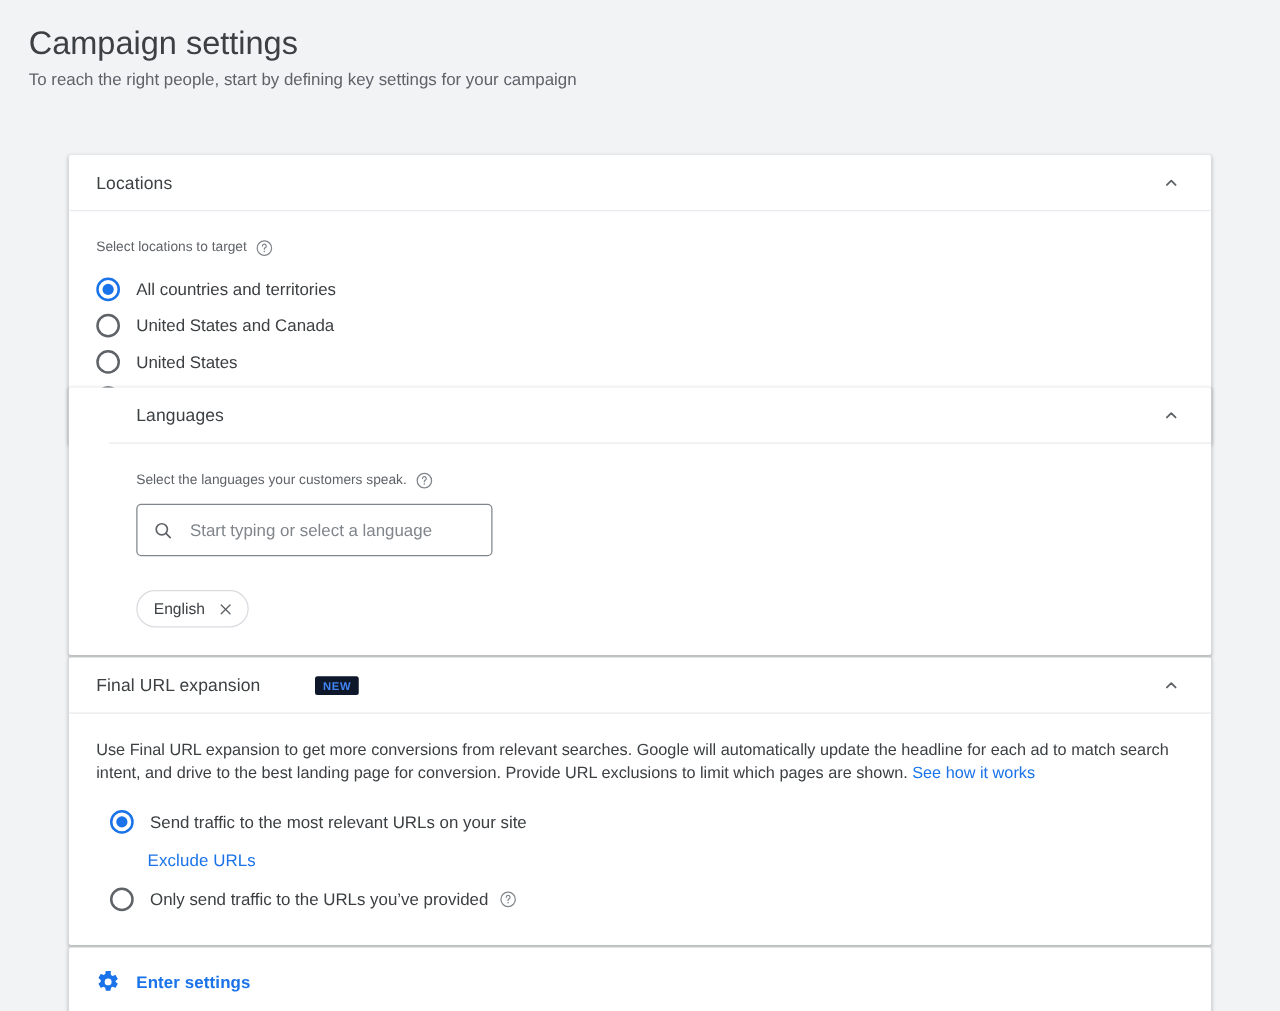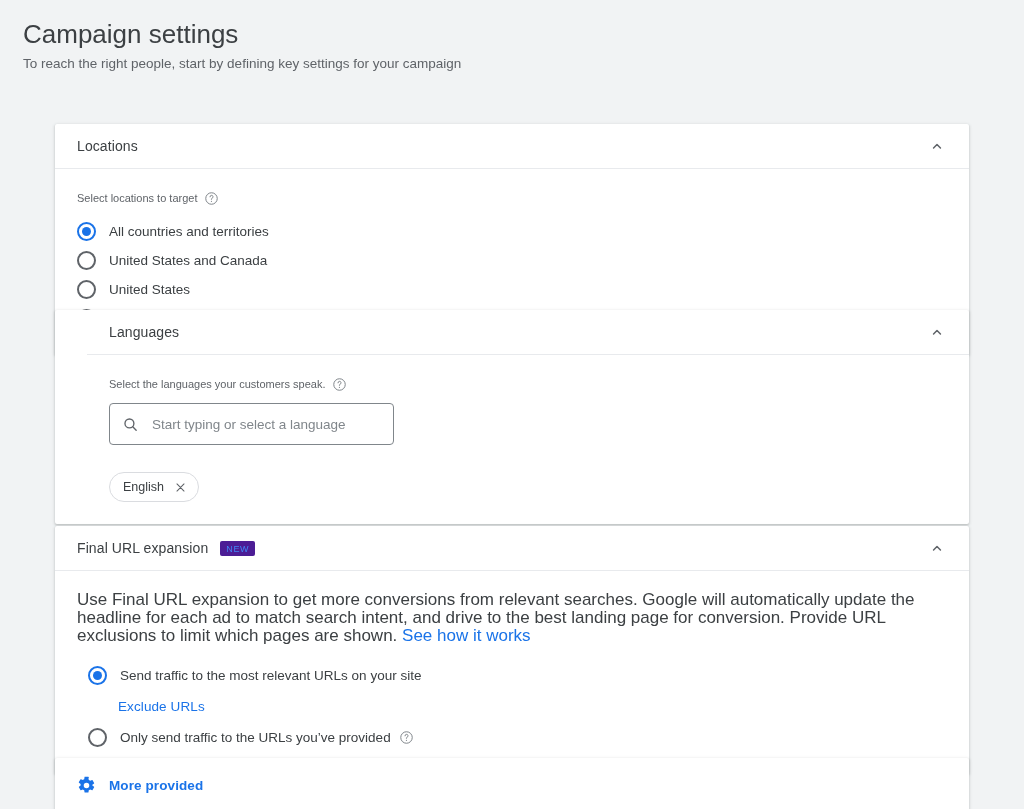--- a/index.html
+++ b/index.html
@@ -53,28 +53,29 @@
     border-bottom: 1px solid #e8eaed;
   }
   .card-title {
     font-size: 14px;
     color: #3c4043;
     font-weight: 400;
     letter-spacing: .1px;
   }
   .card-title-row { display: flex; align-items: center; gap: 12px; flex: 1; }
   .badge-new {
-    background: #4c1d95;
+    background: #0f172a;
     color: #4285f4;
     font-size: 9px;
-    font-weight: 400;
+    font-weight: 700;
     letter-spacing: .6px;
     padding: 3px 6px 2px 6px;
     border-radius: 2px;
     line-height: 10px;
+    margin-left: 32px;
   }
   .chevron {
     width: 24px; height: 24px;
     display: flex; align-items: center; justify-content: center;
     cursor: pointer;
   }
   .chevron svg { display: block; }
   .card-body { padding: 20px 22px 22px 22px; }
 
   
@@ -160,21 +161,21 @@
     margin-top: 27px;
     background: #fff;
     cursor: pointer;
   }
   .chip-label { font-size: 12.5px; color: #3c4043; }
   .chip-close { display: flex; cursor: pointer; }
   .chip-close svg { display: block; }
 
   
   .desc {
-    font-size: 17px;
+    font-size: 13px;
     color: #3c4043;
     line-height: 18px;
     margin: 0 0 16px 0;
     max-width: 880px;
   }
   a.link {
     color: #1a73e8;
     text-decoration: none;
     cursor: pointer;
   }
@@ -339,17 +340,17 @@
     </div>
   </div>
 
   <div class="card" style="top:758px;">
     <div class="more-settings-row">
       <span class="gear-icon">
         <svg width="19" height="19" viewBox="0 0 24 24" fill="#1a73e8">
           <path d="M19.43 12.98c.04-.32.07-.64.07-.98s-.03-.66-.07-.98l2.11-1.65c.19-.15.24-.42.12-.64l-2-3.46c-.12-.22-.39-.3-.61-.22l-2.49 1c-.52-.4-1.08-.73-1.69-.98l-.38-2.65A.488.488 0 0 0 14 1h-4c-.25 0-.46.18-.49.42l-.38 2.65c-.61.25-1.17.59-1.69.98l-2.49-1c-.23-.09-.49 0-.61.22l-2 3.46c-.13.22-.07.49.12.64l2.11 1.65c-.04.32-.07.65-.07.98s.03.66.07.98l-2.11 1.65c-.19.15-.24.42-.12.64l2 3.46c.12.22.39.3.61.22l2.49-1c.52.4 1.08.73 1.69.98l.38 2.65c.03.24.24.42.49.42h4c.25 0 .46-.18.49-.42l.38-2.65c.61-.25 1.17-.59 1.69-.98l2.49 1c.23.09.49 0 .61-.22l2-3.46c.12-.22.07-.49-.12-.64l-2.11-1.65zM12 15.5A3.5 3.5 0 0 1 8.5 12 3.5 3.5 0 0 1 12 8.5a3.5 3.5 0 0 1 3.5 3.5 3.5 3.5 0 0 1-3.5 3.5z"></path>
         </svg>
       </span>
-      <span class="more-settings-label">More provided</span>
+      <span class="more-settings-label">Enter settings</span>
     </div>
   </div>
 
 </div>
 
 </body></html>

